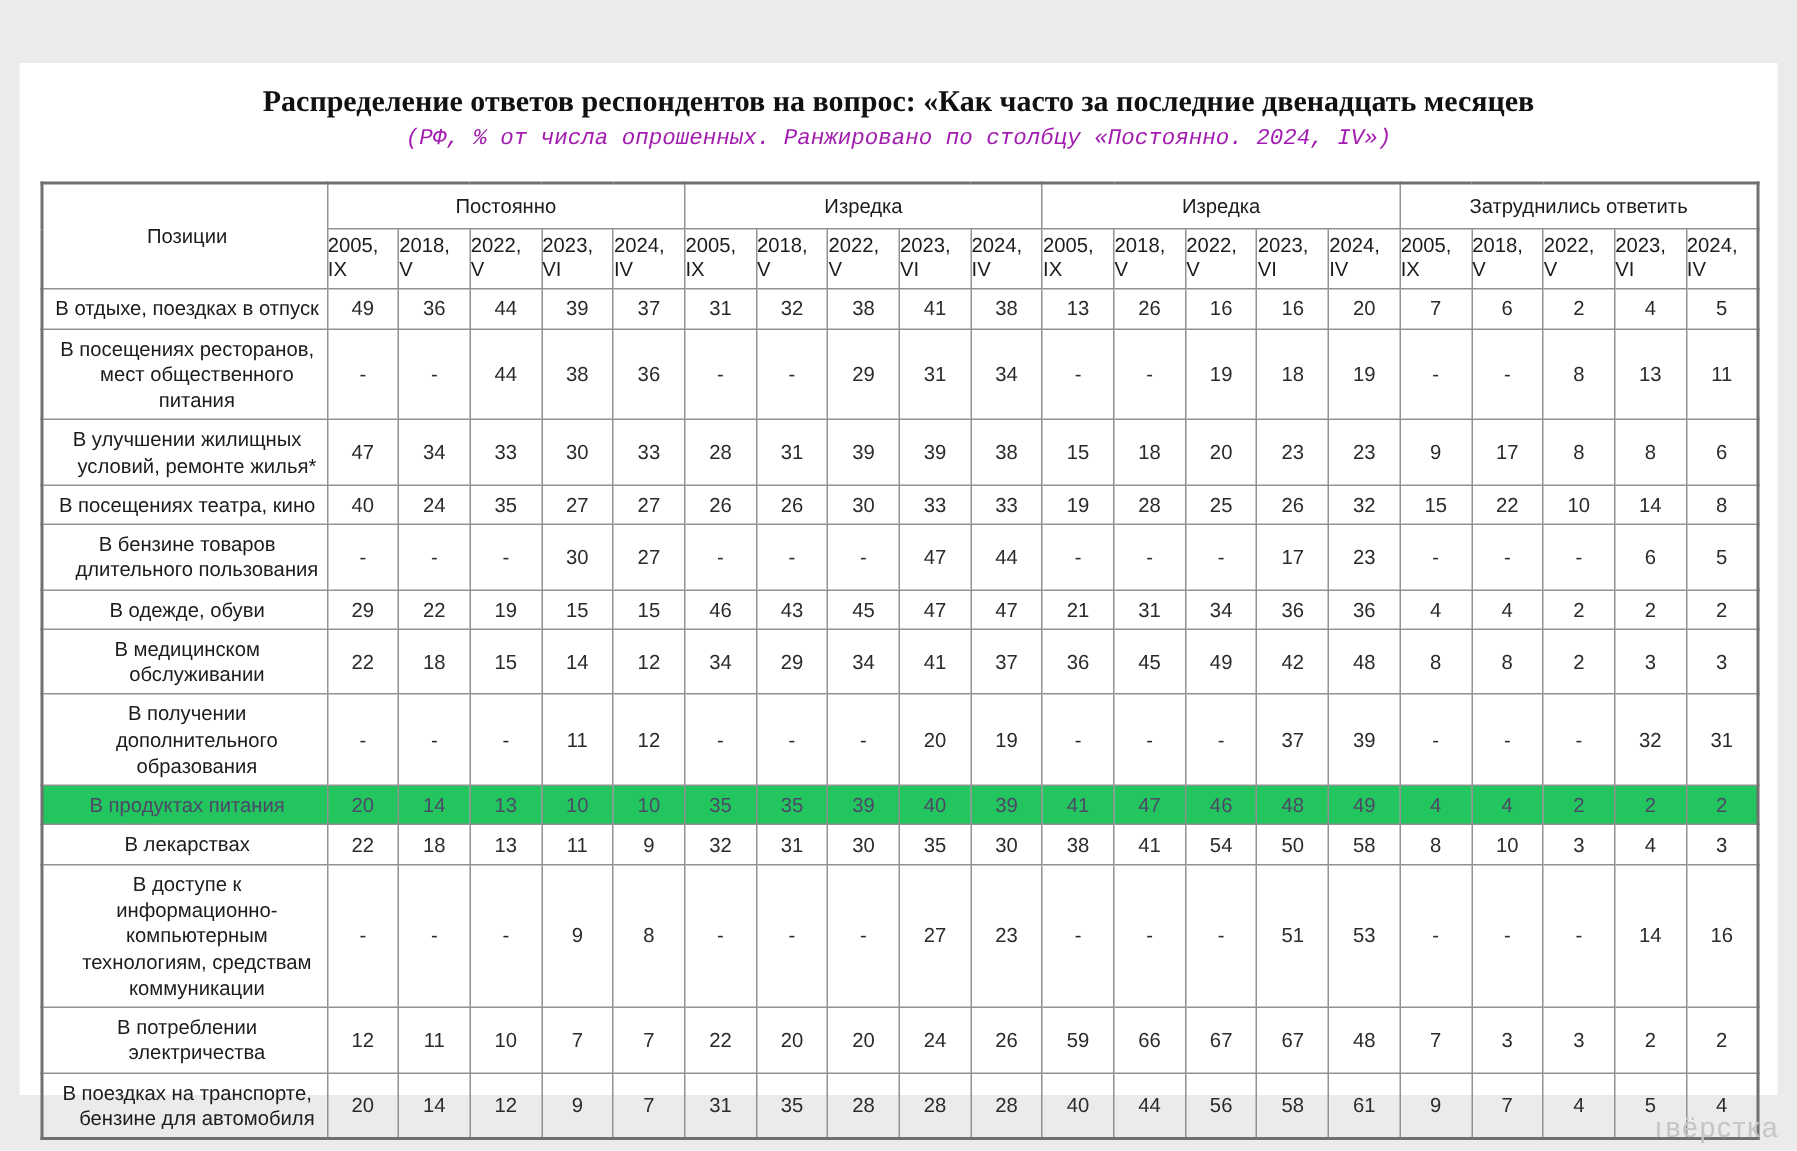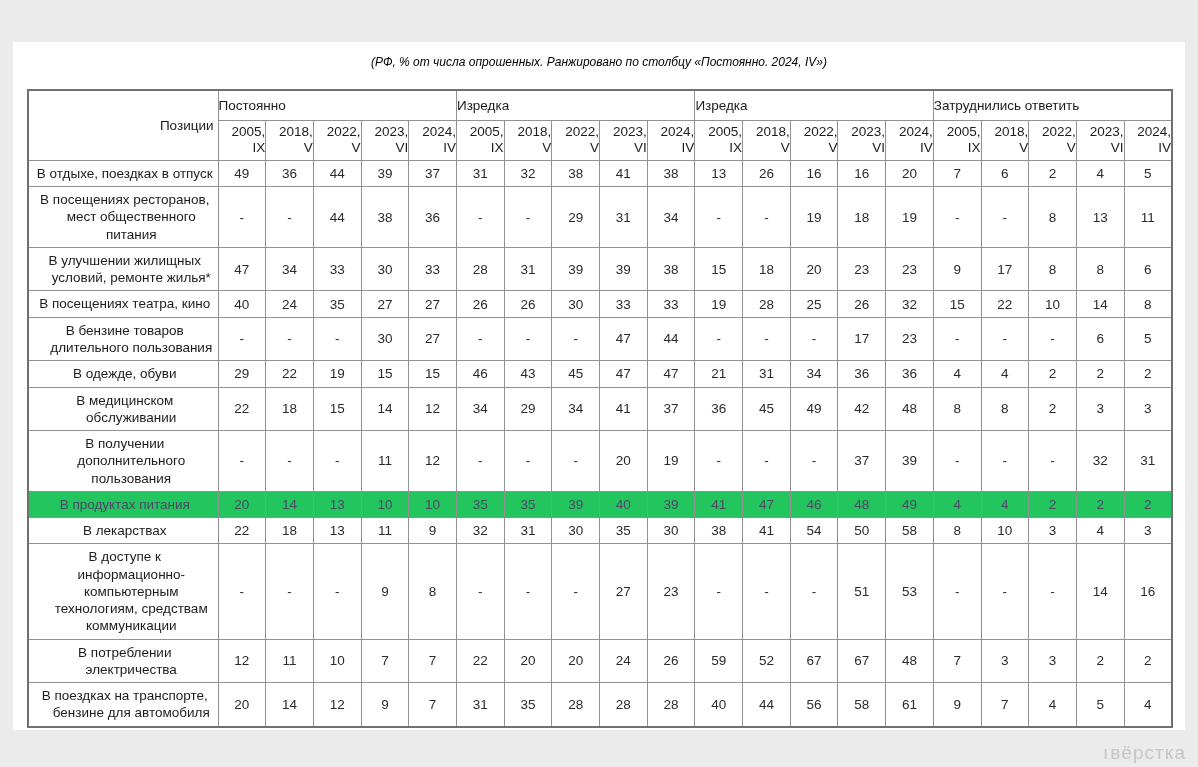--- a/index.html
+++ b/index.html
@@ -13,42 +13,42 @@
     position:absolute;left:13px;top:42px;width:1172px;height:688px;
     background:#ffffff;
   }
   .title{
     margin-top:13px;text-align:center;
     font-family:"Liberation Serif",serif;font-weight:bold;
     font-size:20px;line-height:1.32;color:#111;
   }
   .subtitle{
     margin-top:3px;text-align:center;
-    font-family:Liberation Sans, sans-serif;font-style:italic;
-    font-size:12px;color:#000000;
+    font-family:Liberation Mono, monospace;font-style:italic;
+    font-size:15px;color:#a21caf;
   }
   table.survey{
     border-collapse:collapse;table-layout:fixed;
     margin:20px 0 0 14px;width:1146px;
     font-size:13.5px;color:#2b2b2b;
     border:2px solid #707070;
   }
   table.survey th,table.survey td{
     border:1px solid #919191;
     font-weight:normal;
     vertical-align:middle;
   }
   th.corner{
-    text-align:right;padding:4px 4px 4px 7px;color:#1c1c1c;
+    text-align:center;padding:4px 4px 4px 7px;color:#1c1c1c;
   }
   th.group{
-    height:25px;text-align:left;padding:2px 0;color:#1c1c1c;
+    height:25px;text-align:center;padding:2px 0;color:#1c1c1c;
   }
   th.period{
-    text-align:right;padding:3px 0 4px 0;line-height:1.18;color:#1c1c1c;
+    text-align:left;padding:3px 0 4px 0;line-height:1.18;color:#1c1c1c;
   }
   td.rowlabel{
     text-align:center;color:#1c1c1c;
     padding:4px 4px 4px 20px;text-indent:-13px;line-height:1.28;
   }
   td.num{
     text-align:center;padding:4px 1px;
   }
   tr.highlight td{
     background:#22c55e;
@@ -59,20 +59,21 @@
     font-size:19px;color:#c5c5c5;letter-spacing:1px;
     font-family:"Liberation Sans",sans-serif;
   }
   .wm-bar{margin-right:1px;}
 </style>
 </head>
 <body>
 
 <div class="card">
   <div class="title">
+    <div>Распределение ответов респондентов на вопрос: «Как часто за последние двенадцать месяцев</div>
   </div>
   <div class="subtitle">(РФ, % от числа опрошенных. Ранжировано по столбцу «Постоянно. 2024, IV»)</div>
 
   <table class="survey">
     <colgroup>
       <col style="width:190px">
     </colgroup>
     <thead>
       <tr>
         <th class="corner" rowspan="2">Позиции</th>
@@ -320,21 +321,21 @@
           <td class="num">49</td>
           <td class="num">42</td>
           <td class="num">48</td>
           <td class="num">8</td>
           <td class="num">8</td>
           <td class="num">2</td>
           <td class="num">3</td>
           <td class="num">3</td>
         </tr>
         <tr>
-          <td class="rowlabel">В получении дополнительного пользования</td>
+          <td class="rowlabel">В получении дополнительного образования</td>
           <td class="num">-</td>
           <td class="num">-</td>
           <td class="num">-</td>
           <td class="num">11</td>
           <td class="num">12</td>
           <td class="num">-</td>
           <td class="num">-</td>
           <td class="num">-</td>
           <td class="num">20</td>
           <td class="num">19</td>
@@ -424,21 +425,21 @@
           <td class="num">11</td>
           <td class="num">10</td>
           <td class="num">7</td>
           <td class="num">7</td>
           <td class="num">22</td>
           <td class="num">20</td>
           <td class="num">20</td>
           <td class="num">24</td>
           <td class="num">26</td>
           <td class="num">59</td>
-          <td class="num">52</td>
+          <td class="num">66</td>
           <td class="num">67</td>
           <td class="num">67</td>
           <td class="num">48</td>
           <td class="num">7</td>
           <td class="num">3</td>
           <td class="num">3</td>
           <td class="num">2</td>
           <td class="num">2</td>
         </tr>
         <tr>

